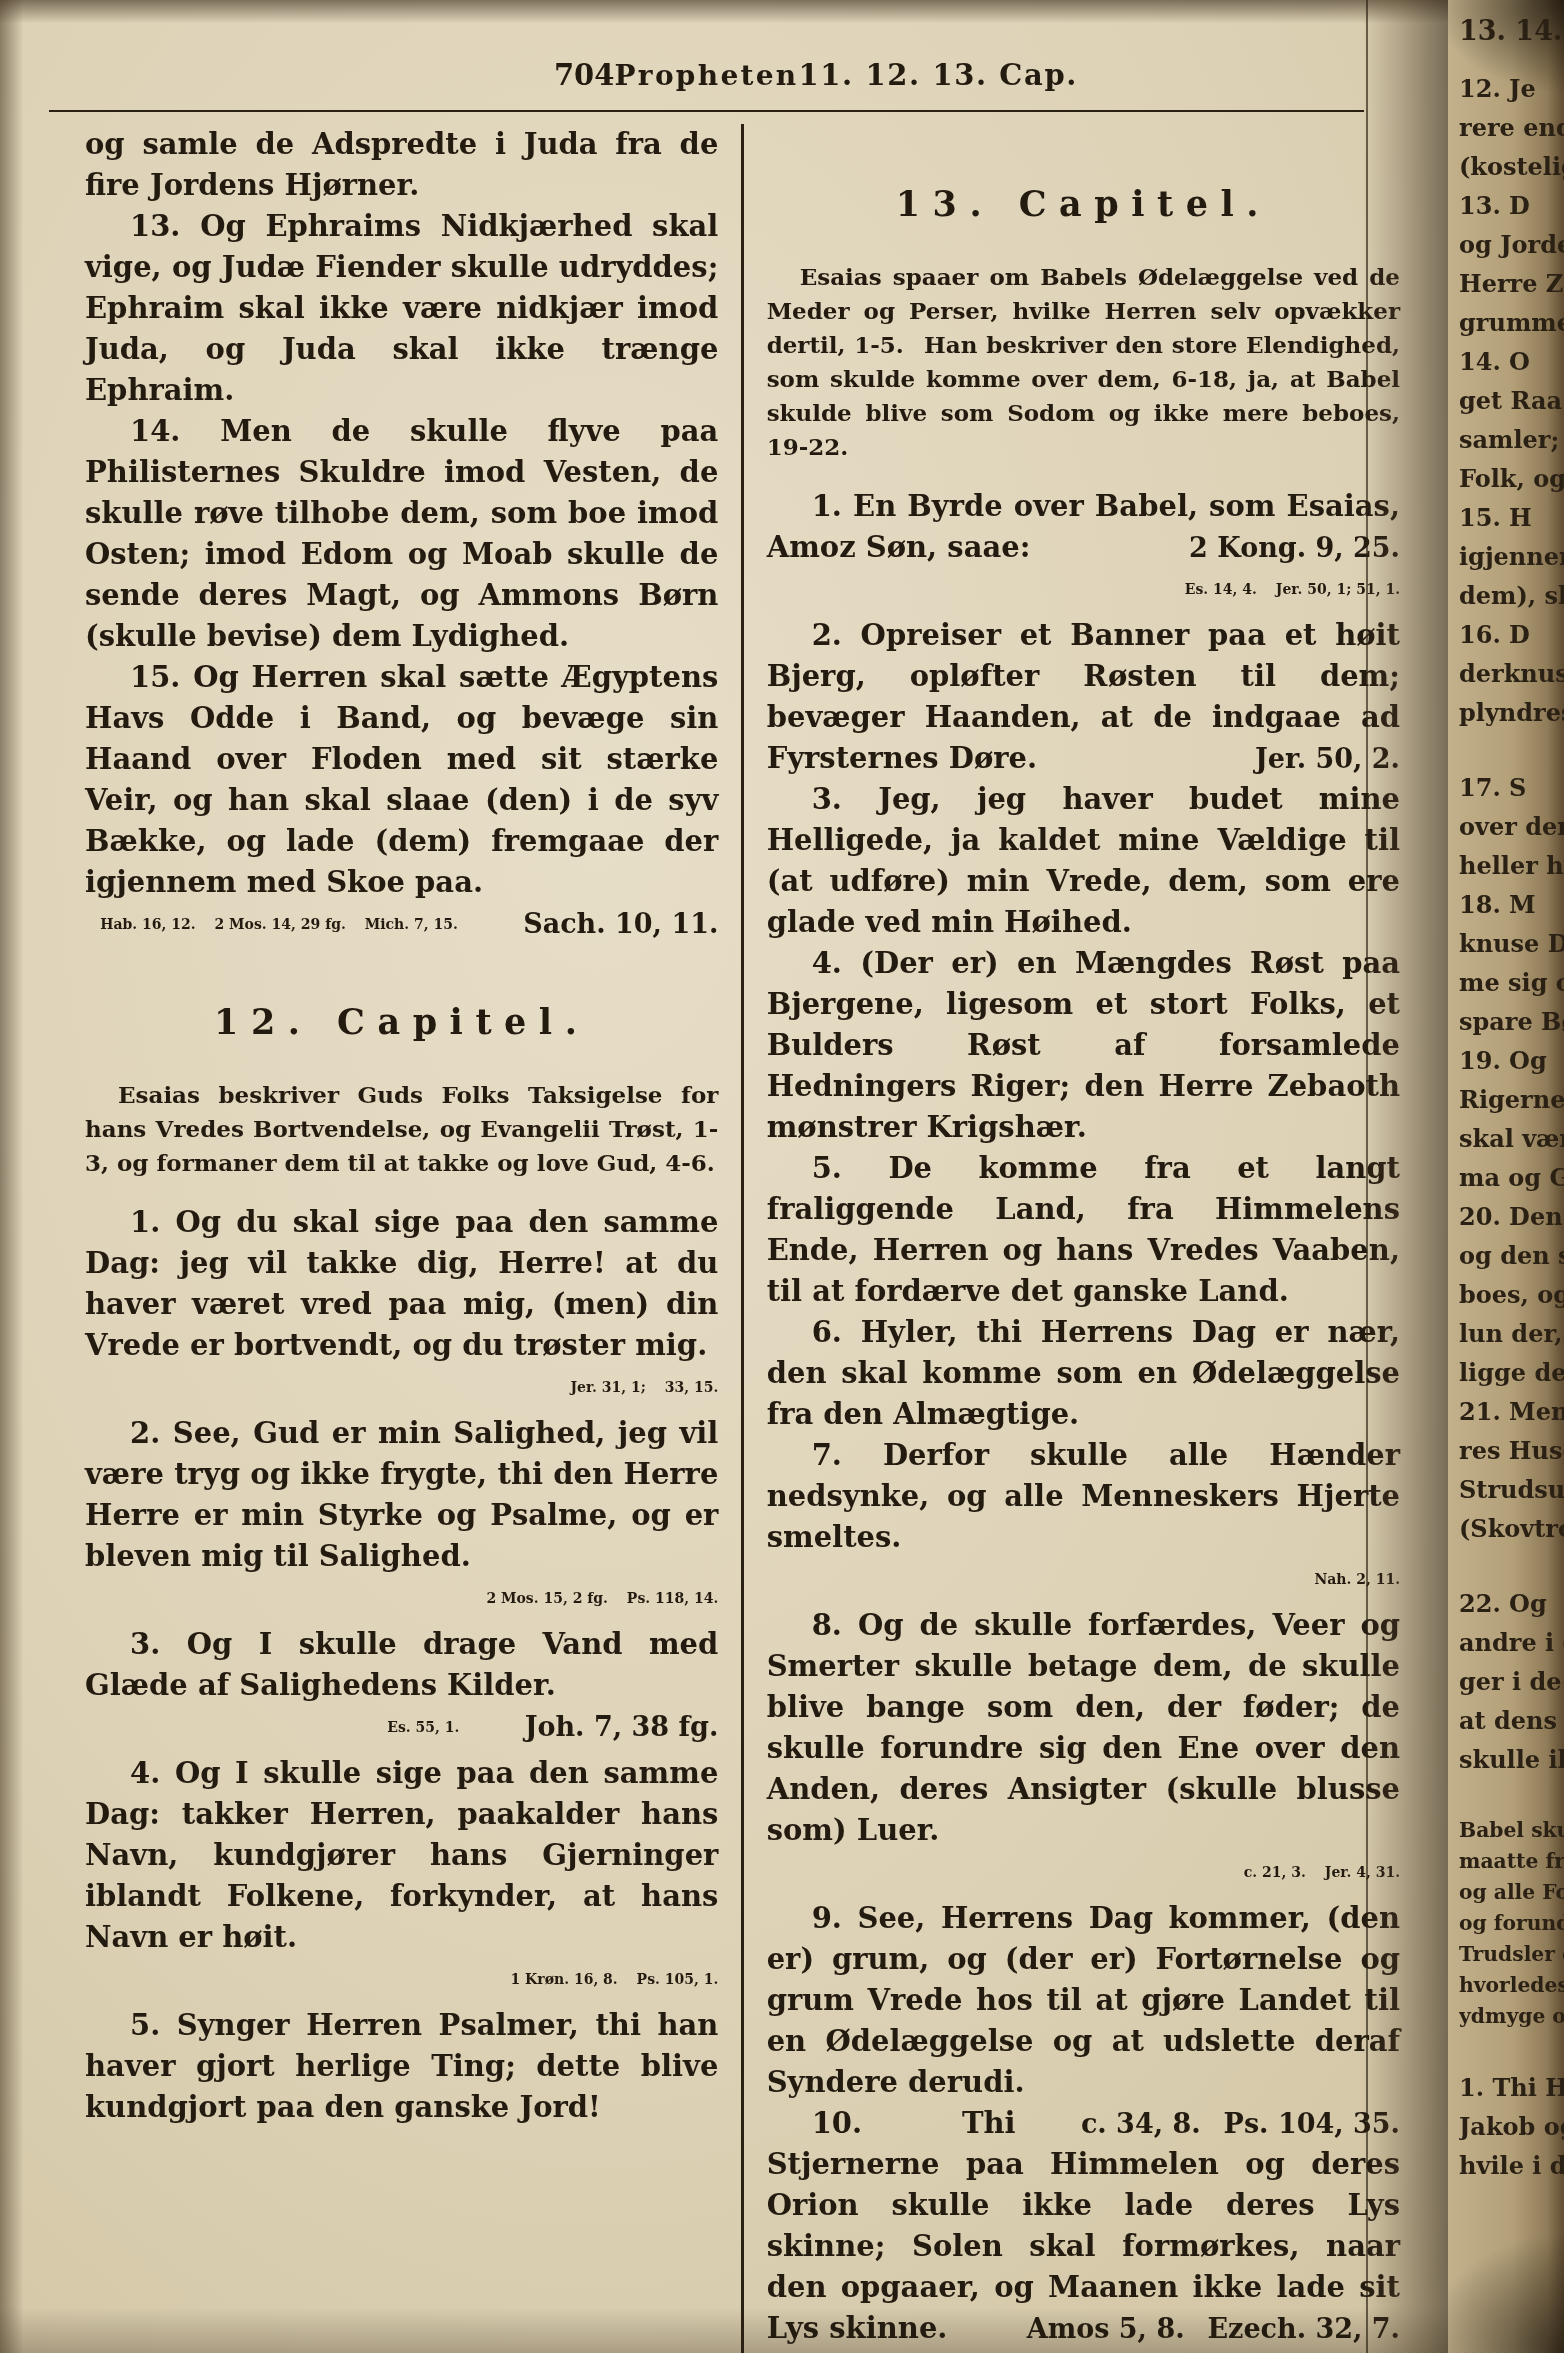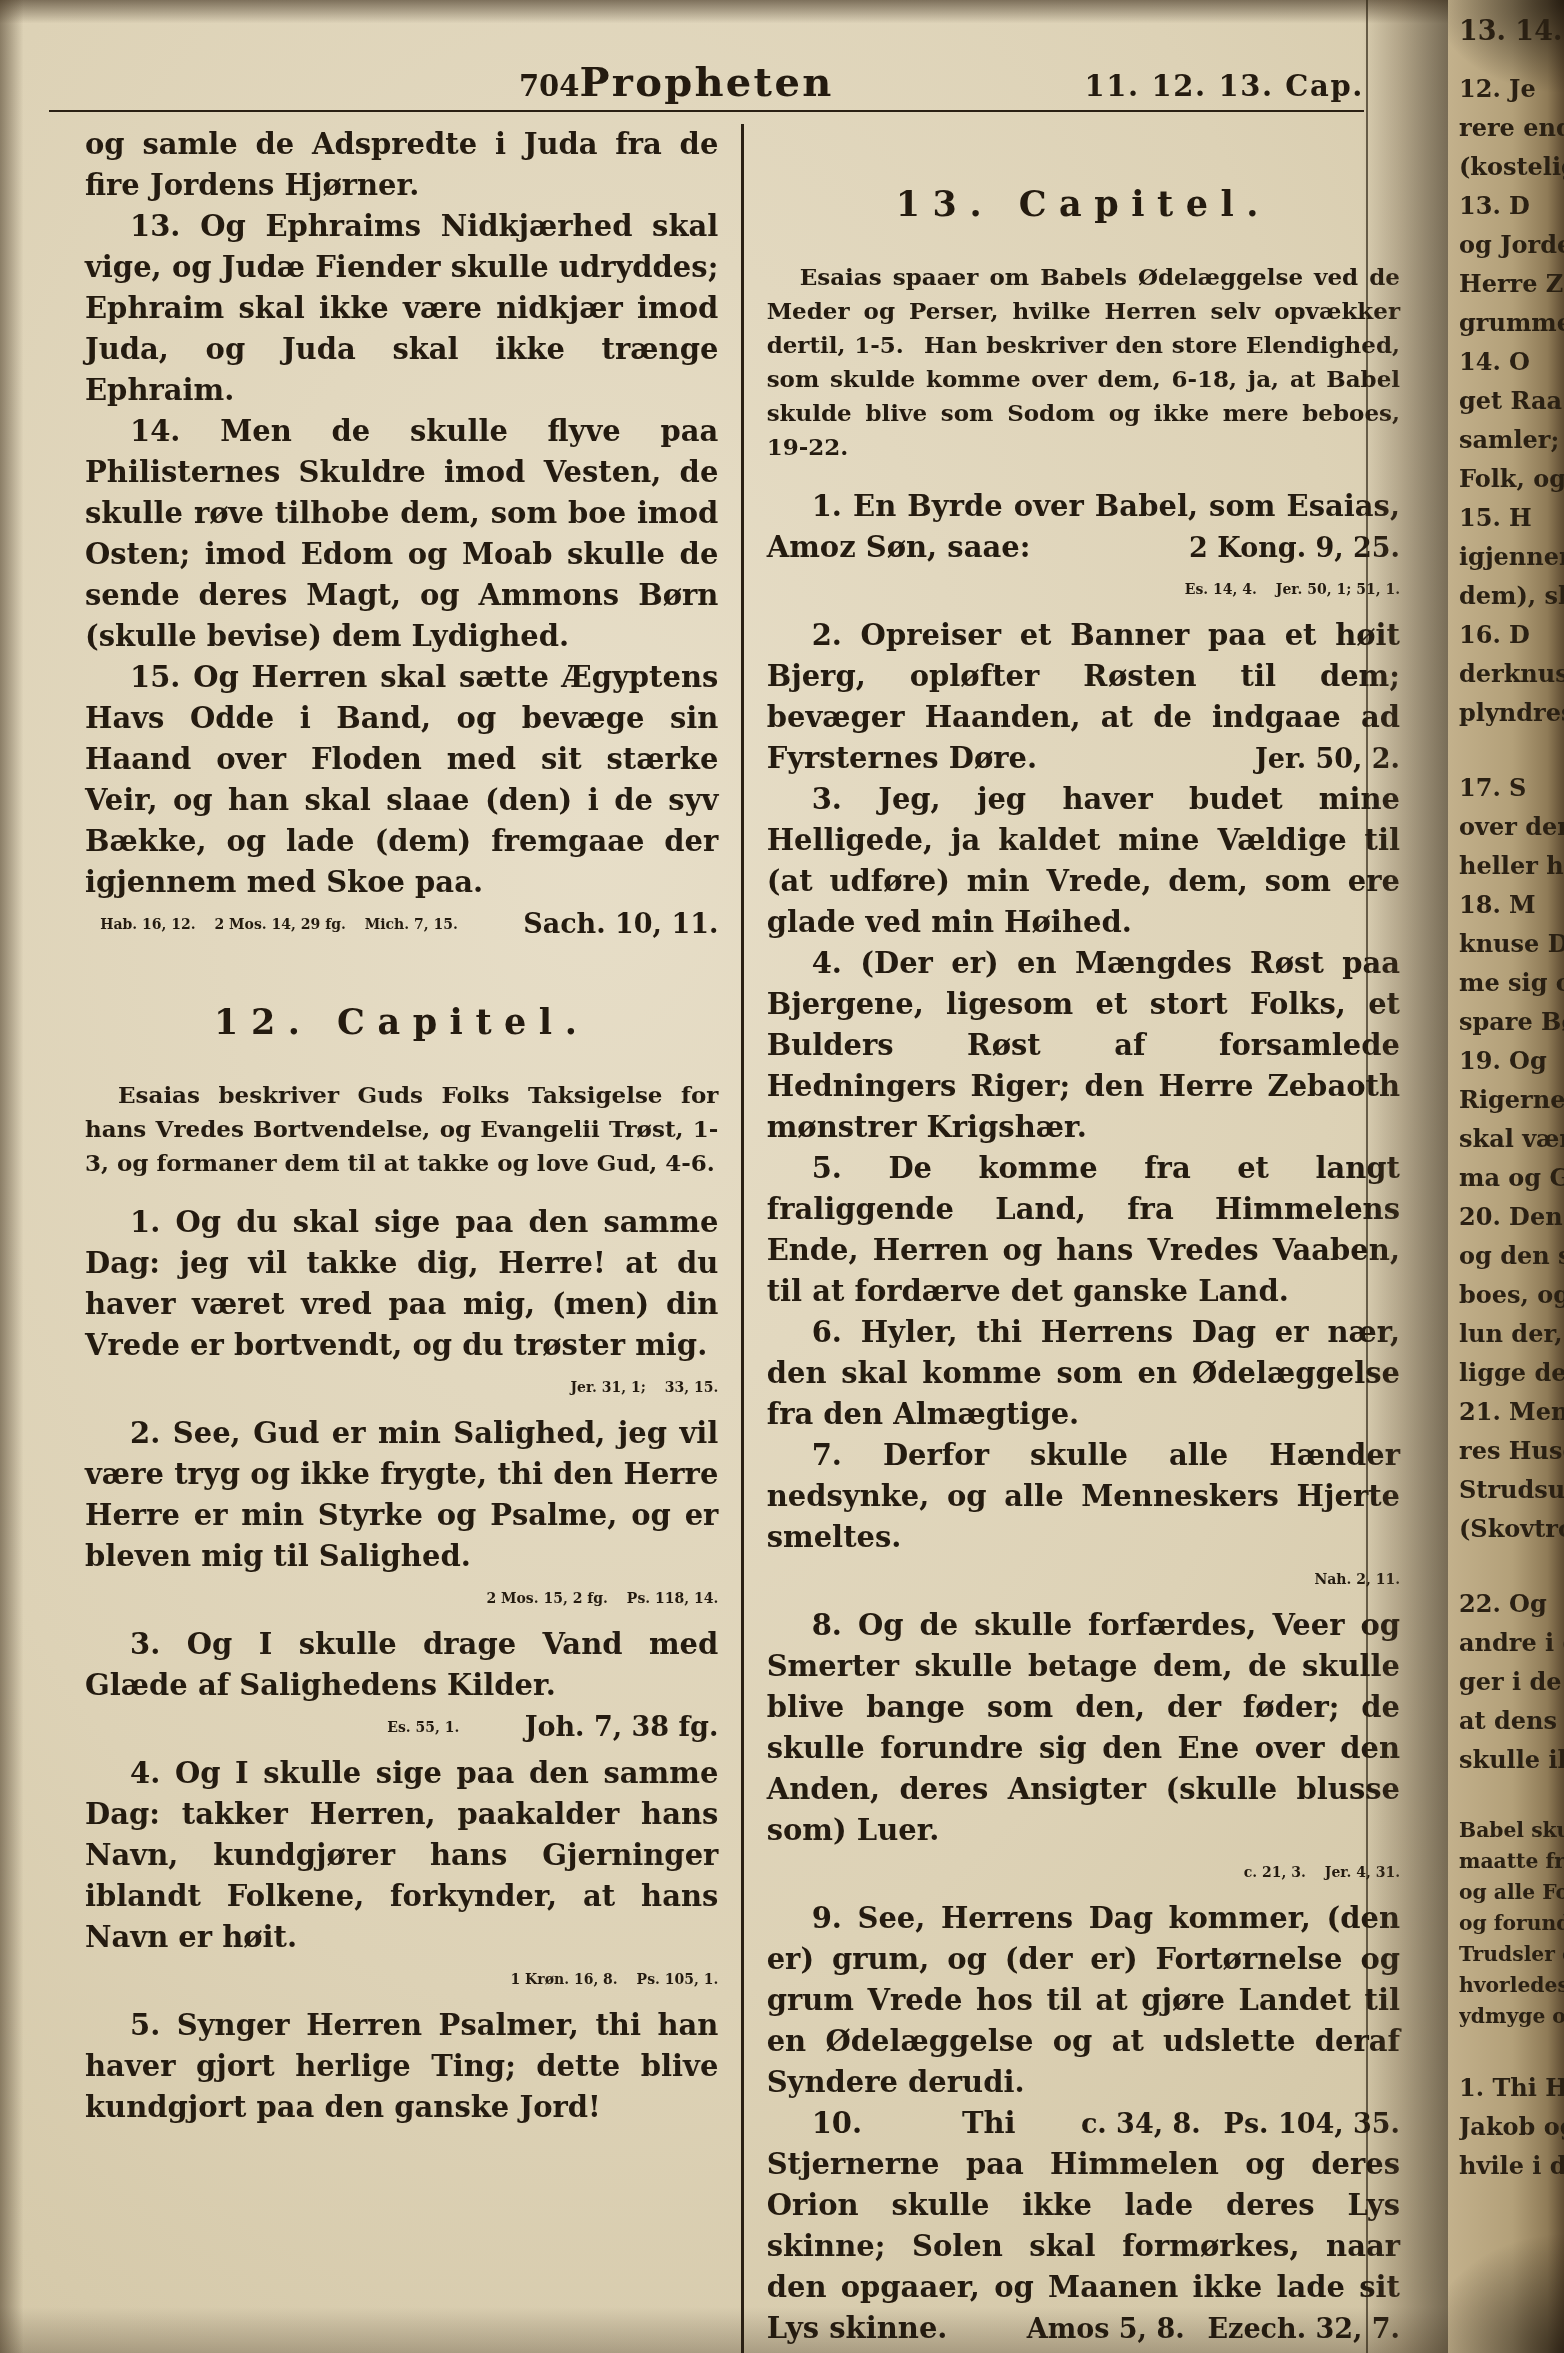--- a/index.html
+++ b/index.html
@@ -18,22 +18,22 @@
       radial-gradient(ellipse at 38% 35%, #e7dec8 0%, #ddd2b6 55%, #cfc2a0 100%);
     color:#241b10;
   }
 
   
   .page-header {
     position:absolute; top:58px; left:49px; width:1315px;
     display:grid; grid-template-columns:1fr auto 1fr; align-items:baseline;
   }
   .page-number { font-size:29px; font-weight:700; text-align:right; }
-  .page-title  { font-size:40px; font-weight:700; text-align:center; letter-spacing:2.3px; }
-  .chapter-range { font-size:29px; font-weight:700; text-align:right; letter-spacing:1.6px; }
+  .page-title  { font-size:28px; font-weight:700; text-align:center; letter-spacing:2.3px; }
+  .chapter-range { font-size:29px; font-weight:700; letter-spacing:1.6px; }
   .header-rule {
     position:absolute; top:110px; left:49px; width:1315px; height:2.3px;
     background:#2a2014;
   }
 
   
   .columns {
     position:absolute; top:124px; left:49px; width:1315px; bottom:0;
     display:flex; align-items:stretch;margin-left:36px;
   }

